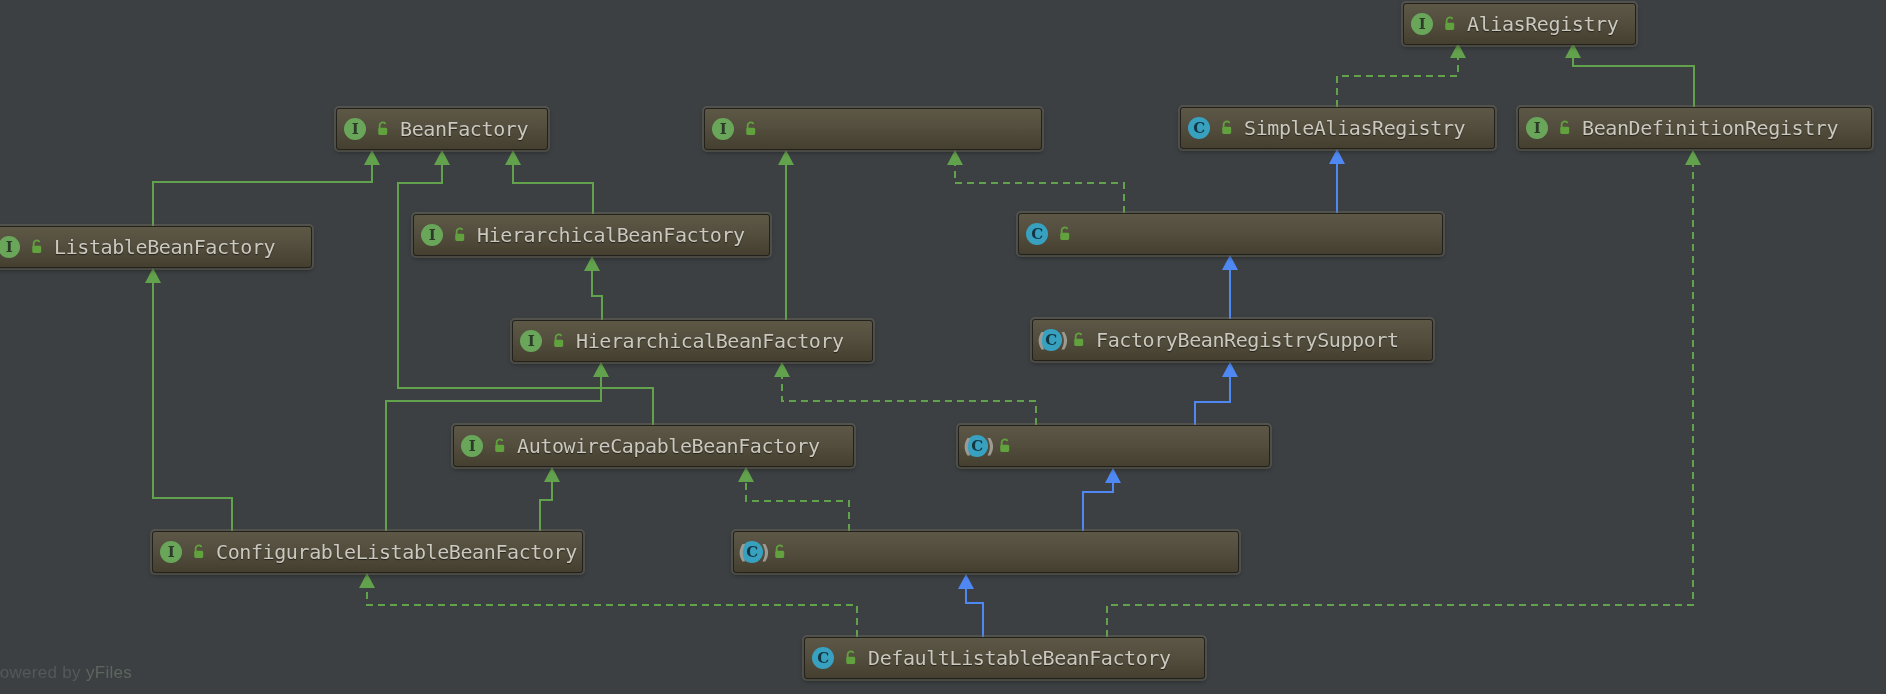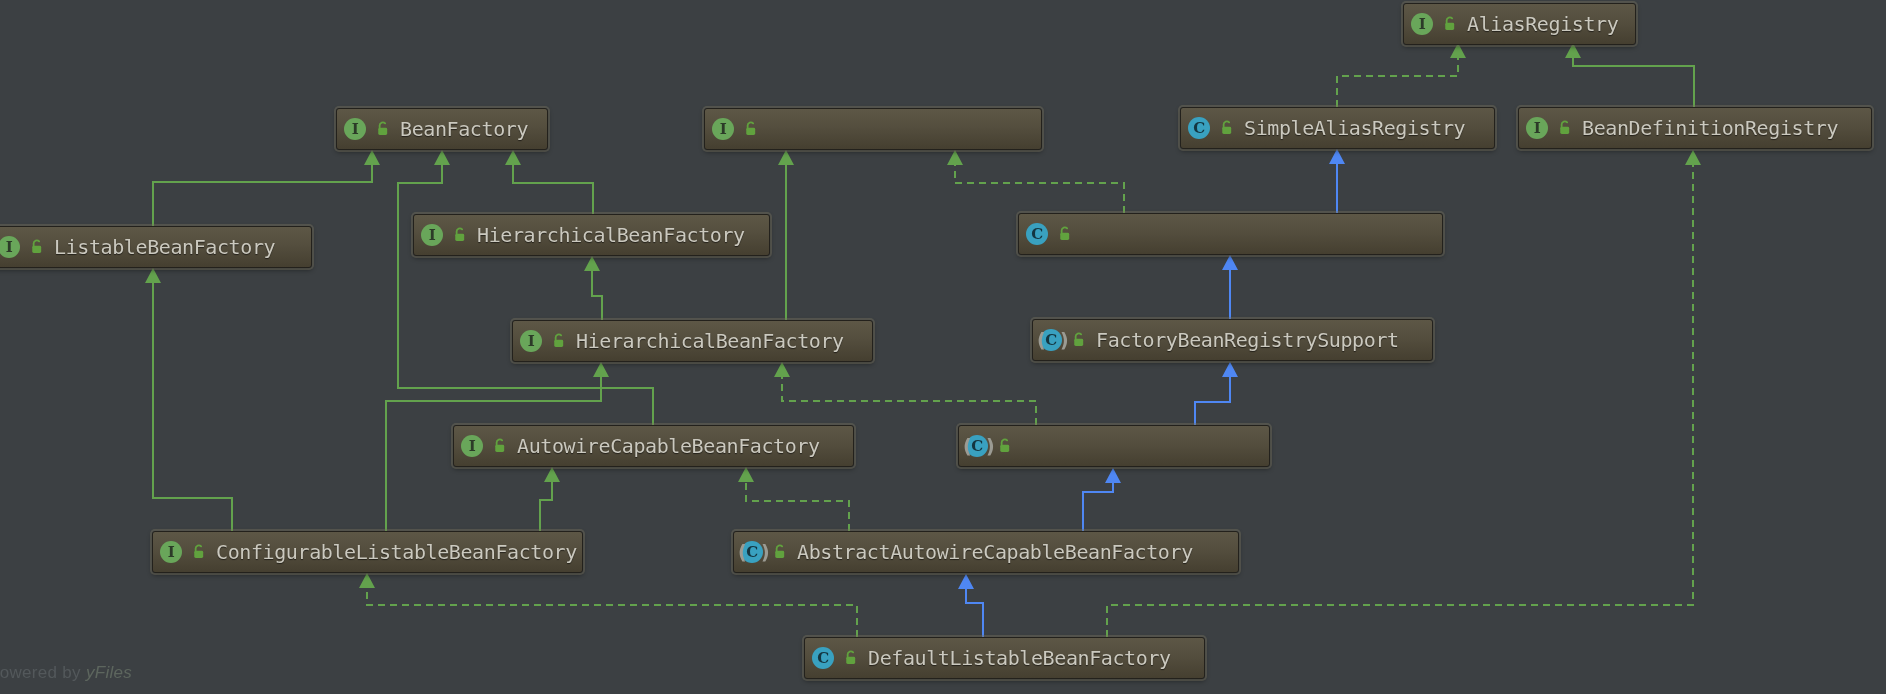--- a/index.html
+++ b/index.html
@@ -53,21 +53,21 @@
   .lock{width:17px;height:17px;margin:0 9px 0 8px;color:#61a23e;flex:0 0 auto;transform:translateY(-1px);}
   .node-label{text-shadow:0 1px 1px rgba(0,0,0,0.55);}
 
   #attribution{
     position:absolute;left:-10px;top:663px;
     font-family:"Liberation Sans","DejaVu Sans",sans-serif;
     font-size:17px;letter-spacing:0.3px;
     color:#53585b;
     white-space:pre;
   }
-  #attribution .yfiles{color:#5d665e;font-style:italic;}
+  #attribution .yfiles{color:#5d665e;}
 </style>
 </head>
 <body>
 
 <div id="canvas">
   <svg id="edge-layer" xmlns="http://www.w3.org/2000/svg">
       <polyline points="1337,107 1337,76 1458,76 1458,57" class="edge-line dashed" stroke="#63a24d"></polyline>
       <polygon points="1458,43 1450,58 1466,58" fill="#63a24d" class="arrow-head"></polygon>
       <polyline points="1694,107 1694,66 1573,66 1573,57" class="edge-line" stroke="#63a24d"></polyline>
       <polygon points="1573,43 1565,58 1581,58" fill="#63a24d" class="arrow-head"></polygon>
@@ -265,21 +265,20 @@
       <div class="node" style="left: 733px; top: 531px; width: 506px;">
     <span class="kind-wrap">
       <span class="paren paren-open">(</span>
       <span class="badge class">C</span>
       <span class="paren paren-close">)</span>
     </span>
     <svg class="lock" viewBox="0 0 16 16">
       <path d="M5.3 7.4 V5.2 a3 3 0 0 1 5.2-2" fill="none" stroke="currentColor" stroke-width="1.7" stroke-linecap="round"></path>
       <rect x="4" y="7.2" width="8.4" height="6.9" rx="1.4" fill="currentColor"></rect>
     </svg>
-    <span class="node-label">AbstractAutowireCapableBeanFactory</span>
   </div>
       <div class="node" style="left: 804px; top: 637px; width: 401px;">
     <span class="kind-wrap">
       <span class="paren paren-open"></span>
       <span class="badge class">C</span>
       <span class="paren paren-close"></span>
     </span>
     <svg class="lock" viewBox="0 0 16 16">
       <path d="M5.3 7.4 V5.2 a3 3 0 0 1 5.2-2" fill="none" stroke="currentColor" stroke-width="1.7" stroke-linecap="round"></path>
       <rect x="4" y="7.2" width="8.4" height="6.9" rx="1.4" fill="currentColor"></rect>

